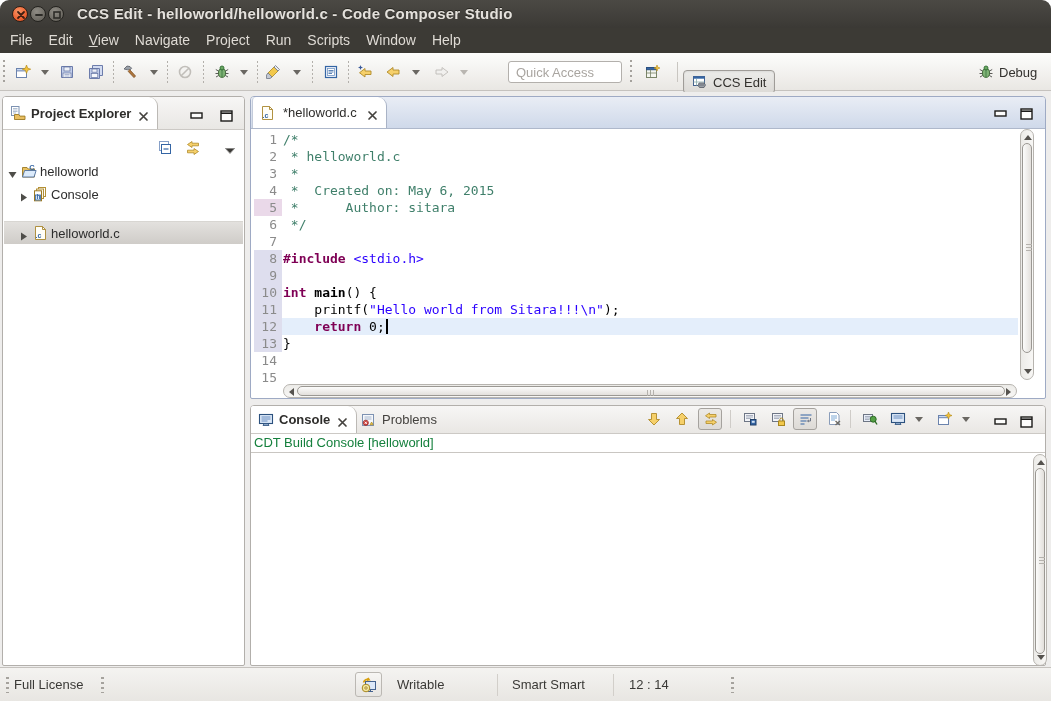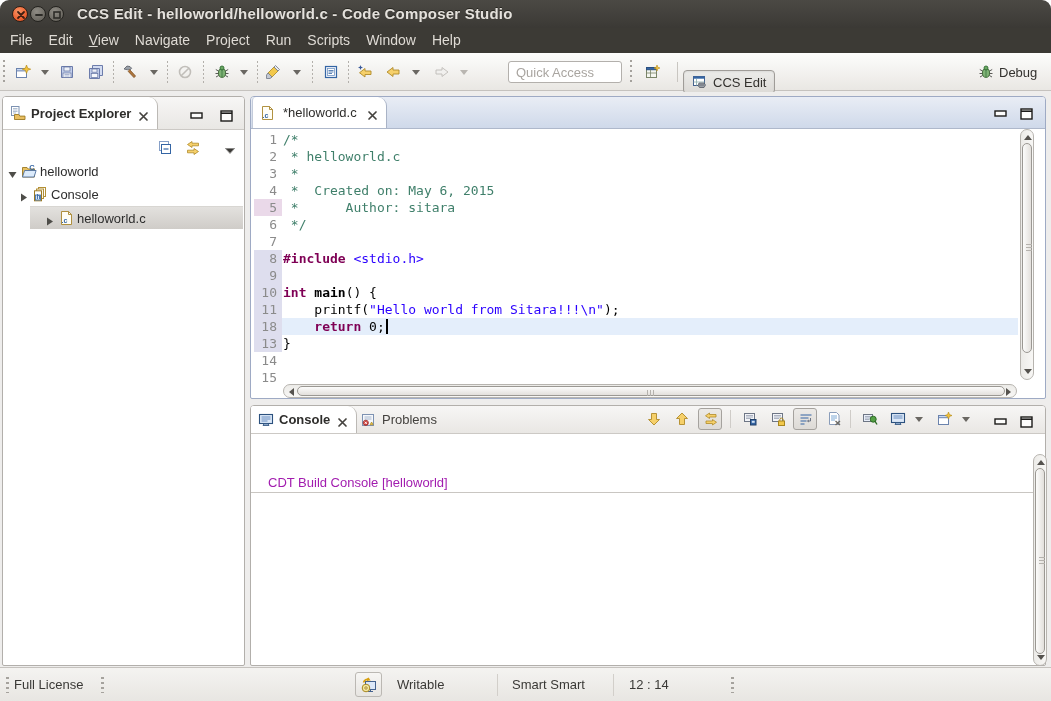--- a/index.html
+++ b/index.html
@@ -101,21 +101,21 @@
   .sb-grip { position:absolute; display:flex; gap:2px; }
   .sb-grip i { background:#b5b2ad; }
   .sb.v .sb-grip { left:3px; top:50%; margin-top:-4px; flex-direction:column; }
   .sb.v .sb-grip i { width:6px; height:1px; }
   .sb.h .sb-grip { top:3px; left:50%; margin-left:-4px; }
   .sb.h .sb-grip i { width:1px; height:6px; }
   .sb-arrow { position:absolute; width:0; height:0; }
 
   
   #console-header { position:absolute; left:0; top:28px; width:100%; height:19px; border-bottom:1px solid #c9c6c2;
-    font-size:13px; color:#a21caf; line-height:18px; padding-left:17px; background:#fff;margin-top:40px; }
+    font-size:13px; color:#15803d; line-height:18px; padding-left:3px; background:#fff; }
   .ct-icon { position:absolute; top:5px; width:16px; height:16px; }
   .ct-box { position:absolute; top:2px; width:24px; height:22px; border:1px solid #a5a29e; border-radius:3px;
     background:linear-gradient(#eceae7,#dddad6); }
   .ct-dd { position:absolute; top:11px; width:0; height:0;
     border-left:4px solid transparent; border-right:4px solid transparent; border-top:5px solid #6a6762; }
   .ct-sep { position:absolute; top:4px; width:1px; height:18px; background:#cfccc8; }
 
   
   #statusbar { position:absolute; left:0; top:667px; width:1051px; height:34px;
     background:linear-gradient(#f4f3f1,#e8e6e2); border-top:1px solid #c5c2be; }
@@ -315,21 +315,21 @@
               </svg></span>
             <span class="tree-ico" style="left: 28px;"><svg width="16" height="16" viewBox="0 0 16 16">
                 <rect x="6.5" y="1.5" width="7" height="9" fill="#fff" stroke="#b39036"></rect>
                 <rect x="4.5" y="3" width="7" height="9.5" fill="#fdf8ea" stroke="#b39036"></rect>
                 <rect x="2.5" y="4.8" width="7" height="10" fill="#fff" stroke="#9c7922"></rect>
                 <rect x="3.4" y="9" width="5" height="5" fill="#dcebfb" stroke="#3465a4" stroke-width="0.8"></rect>
                 <text x="4.4" y="13.4" font-family="Liberation Sans,sans-serif" font-size="6.5" font-weight="bold" fill="#3465a4">h</text>
               </svg></span>
             <span class="tree-label" style="left: 47px;">Console</span>
           </div>
-          <div class="tree-row selected" style="top: 109px; margin-left: 26px;">
+          <div class="tree-row selected" style="top: 124px;">
             <span class="tree-exp" style="left: 14px;"><svg width="11" height="11" viewBox="0 0 11 11">
                 <path d="M3 1.5 L9 5.5 L3 9.5 Z" fill="#4e4d49"></path>
               </svg></span>
             <span class="tree-ico" style="left: 28px;"><svg width="16" height="16" viewBox="0 0 16 16">
                 <path d="M3.5 1.5 h7 l3 3 v10 h-10 z" fill="#fffef7" stroke="#a8862c" stroke-width="0.9"></path>
                 <path d="M10.5 1.5 v3 h3" fill="none" stroke="#a8862c" stroke-width="0.9"></path>
                 <text x="3.6" y="12.6" font-family="Liberation Sans,sans-serif" font-size="7" font-weight="bold" fill="#3465a4">.c</text>
               </svg></span>
             <span class="tree-label" style="left: 47px;">helloworld.c</span>
           </div>
@@ -408,21 +408,21 @@
             <span class="egut g-added">10</span>
             <span class="ecode"><span class="tk-k">int</span><span class="tk-p"> </span><span class="tk-b">main</span><span class="tk-p">() {</span></span>
           </div>
           <div class="erow">
             <span class="eann"></span>
             <span class="egut g-added">11</span>
             <span class="ecode"><span class="tk-p">    printf(</span><span class="tk-s">"Hello world from Sitara!!!\n"</span><span class="tk-p">);</span></span>
           </div>
           <div class="erow current">
             <span class="eann"></span>
-            <span class="egut g-added">18</span>
+            <span class="egut g-added">12</span>
             <span class="ecode"><span class="tk-p">    </span><span class="tk-k">return</span><span class="tk-p"> 0;</span><span id="cursor"></span></span>
           </div>
           <div class="erow">
             <span class="eann"></span>
             <span class="egut g-added">13</span>
             <span class="ecode"><span class="tk-p">}</span></span>
           </div>
           <div class="erow">
             <span class="eann"></span>
             <span class="egut">14</span>

